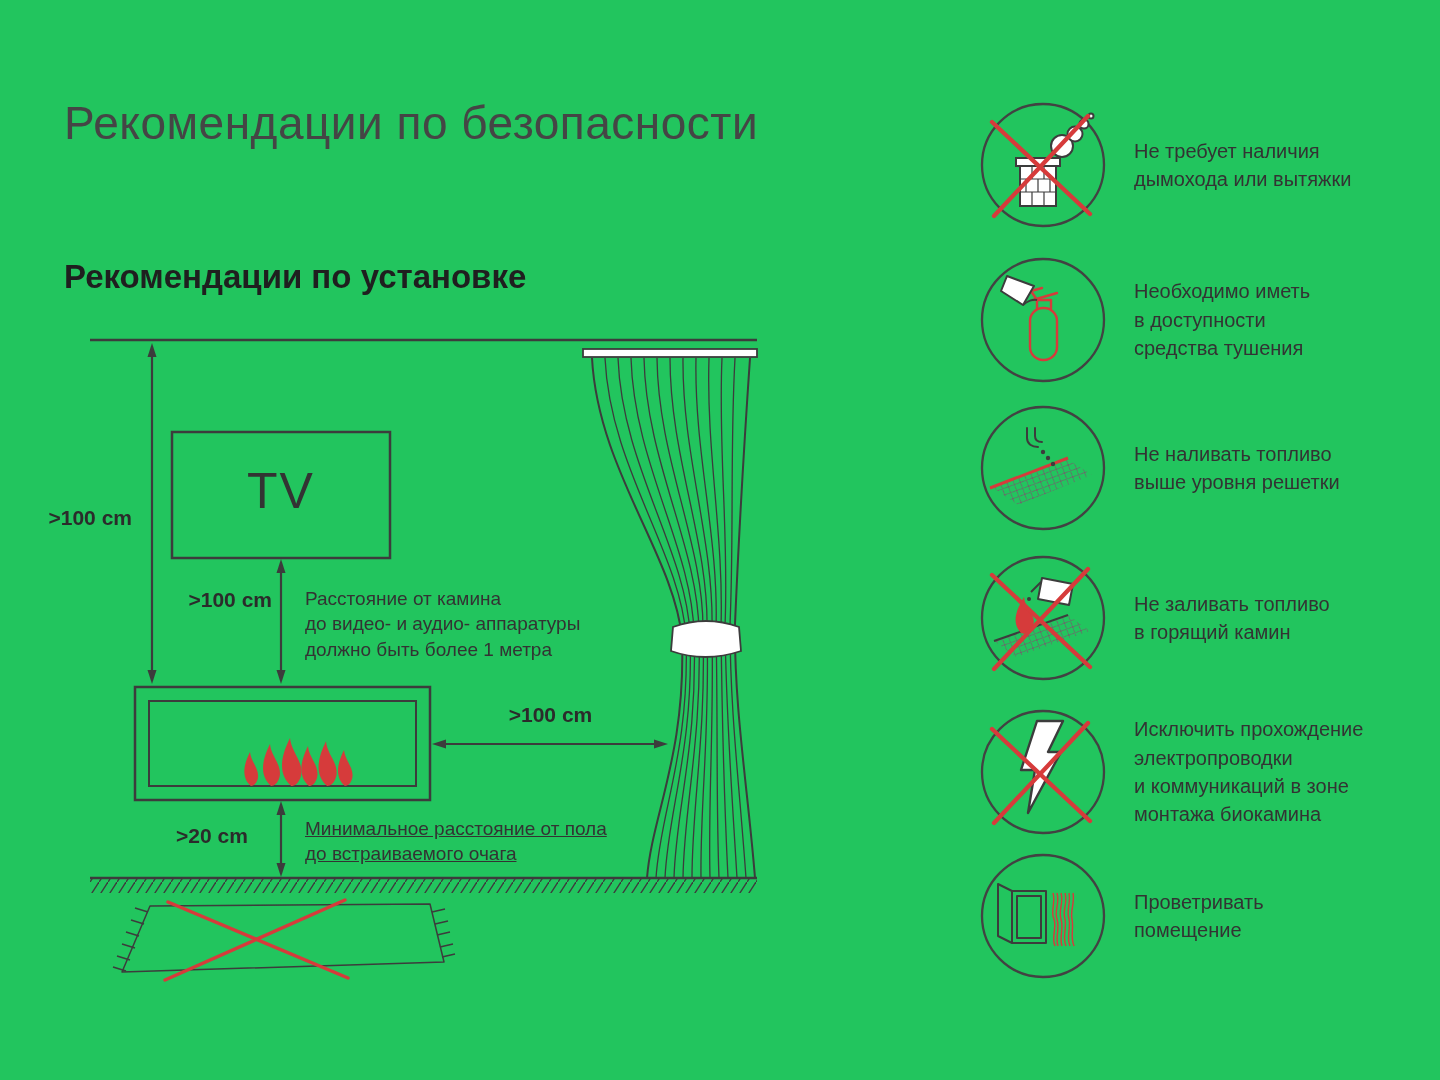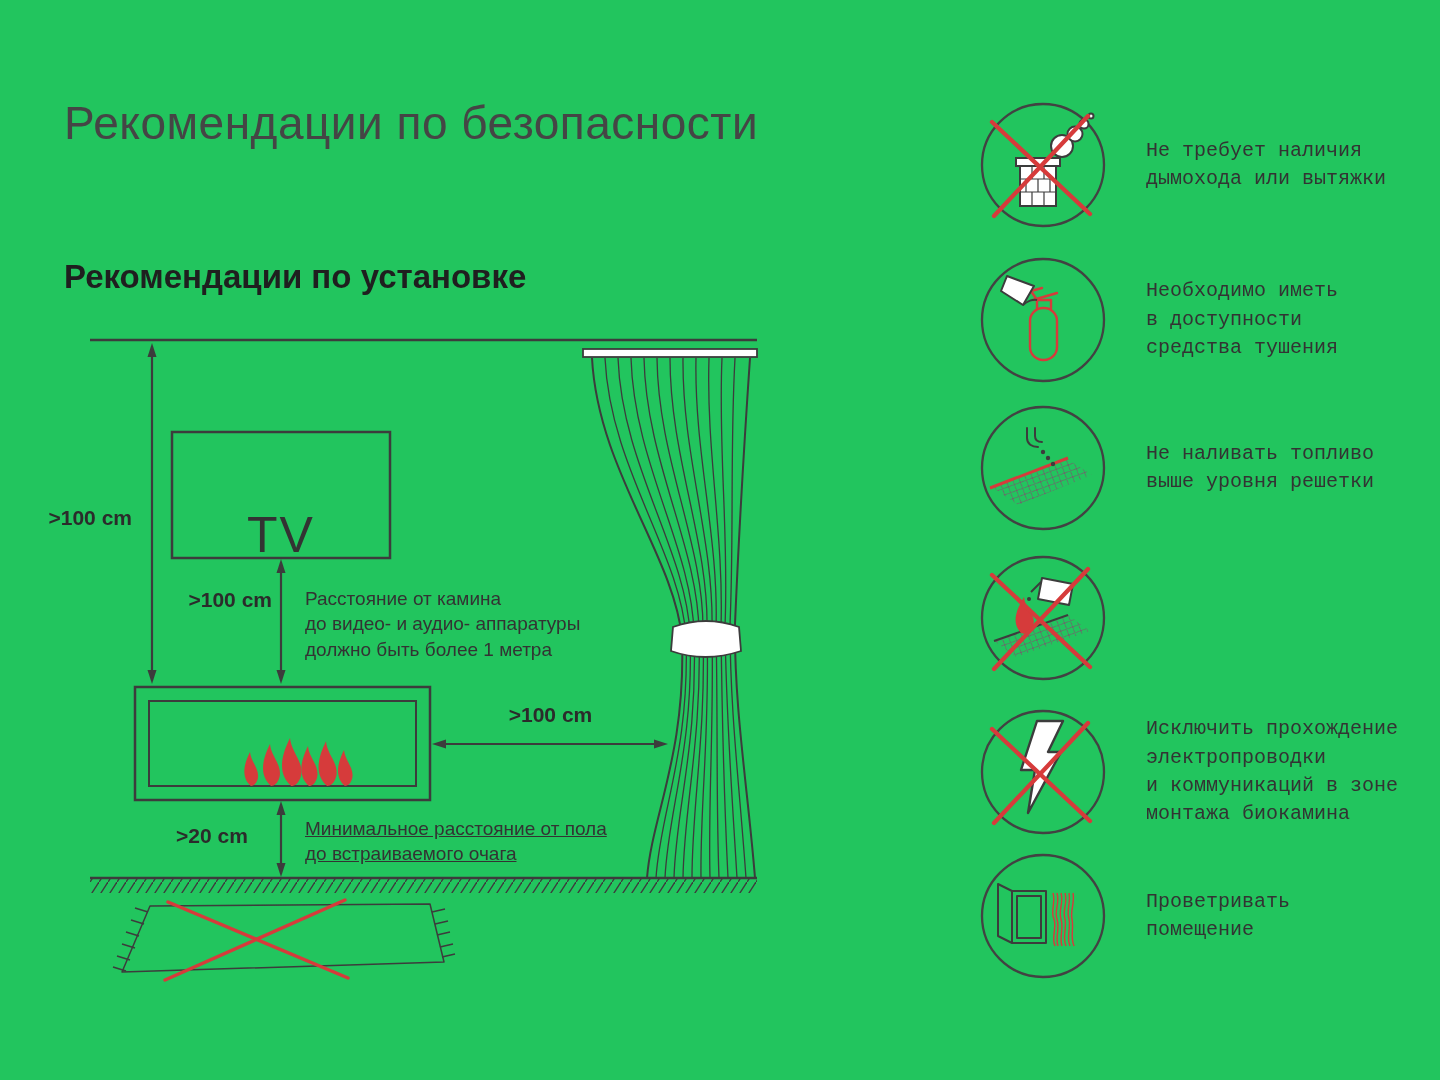--- a/index.html
+++ b/index.html
@@ -3,22 +3,22 @@
 <meta charset="utf-8">
 <style>
   html,body{margin:0;padding:0;background:#fff;}
   body{font-family:"Liberation Sans","DejaVu Sans",sans-serif;color:#333;}
   .stage{position:relative;width:1440px;height:1080px;background:#22c55e;overflow:hidden;}
   .page-title{position:absolute;left:64px;top:96px;font-size:46px;font-weight:400;color:#454545;letter-spacing:.5px;}
   .section-title{position:absolute;left:64px;top:258px;font-size:33px;font-weight:700;color:#1f1f1f;}
   .diagram-svg{position:absolute;left:0;top:0;}
   .dim{position:absolute;font-size:21px;font-weight:700;color:#2b2b2b;white-space:pre-line;}
   .note{position:absolute;font-size:19px;line-height:1.34;color:#333;white-space:pre-line;}
-  .tv-label{position:absolute;left:172px;top:432px;width:218px;height:118px;display:flex;align-items:center;justify-content:center;font-size:50px;color:#333;letter-spacing:2px;margin-top:44px;}
-  .safety-row{position:absolute;left:978px;display:flex;align-items:center;gap:38px;font-family:Liberation Mono, monospace;}
+  .tv-label{position:absolute;left:172px;top:432px;width:218px;height:118px;display:flex;align-items:center;justify-content:center;font-size:50px;color:#333;letter-spacing:2px;}
+  .safety-row{position:absolute;left:978px;display:flex;align-items:center;gap:26px;}
   .safety-text{font-size:20px;line-height:1.42;color:#333;white-space:pre-line;max-width:330px;}
   .badge{width:130px;height:130px;flex:0 0 auto;}
   .ring{fill:none;stroke:#424242;stroke-width:2.3;}
   .sk{stroke:#3c3c3c;stroke-width:2;fill:none;}
   .skf{stroke:#3c3c3c;stroke-width:2;fill:#fff;}
   .redx line{stroke:#d63b3b;stroke-width:4.3;stroke-linecap:round;}
 </style>
 </head>
 <body>
 
@@ -204,20 +204,22 @@
         <g class="skf" stroke-linejoin="round">
           <path d="M64,25 L95,31 L91,52 L60,46 Z"></path>
           <path d="M63,29 L53,39" fill="none"></path>
         </g>
         <circle cx="51" cy="46" r="2" fill="#3c3c3c"></circle>
         <g class="redx">
             <line x1="14" y1="22" x2="112" y2="114"></line>
             <line x1="110" y1="16" x2="16" y2="116"></line>
           </g>
       </svg>
+      <div class="safety-text">Не заливать топливо
+в горящий камин</div>
     </div>
 
     <div class="safety-row" style="top:707px;">
       <svg class="badge" viewBox="0 0 130 130">
         <circle class="ring" cx="65" cy="65" r="61"></circle>
         <path d="M59,14 L85,14 L70,45 L83,45 L50,106 L57,63 L43,63 Z" fill="#fff" stroke="#3c3c3c" stroke-width="2.4" stroke-linejoin="round"></path>
         <g class="redx">
             <line x1="14" y1="22" x2="112" y2="114"></line>
             <line x1="110" y1="16" x2="16" y2="116"></line>
           </g>

